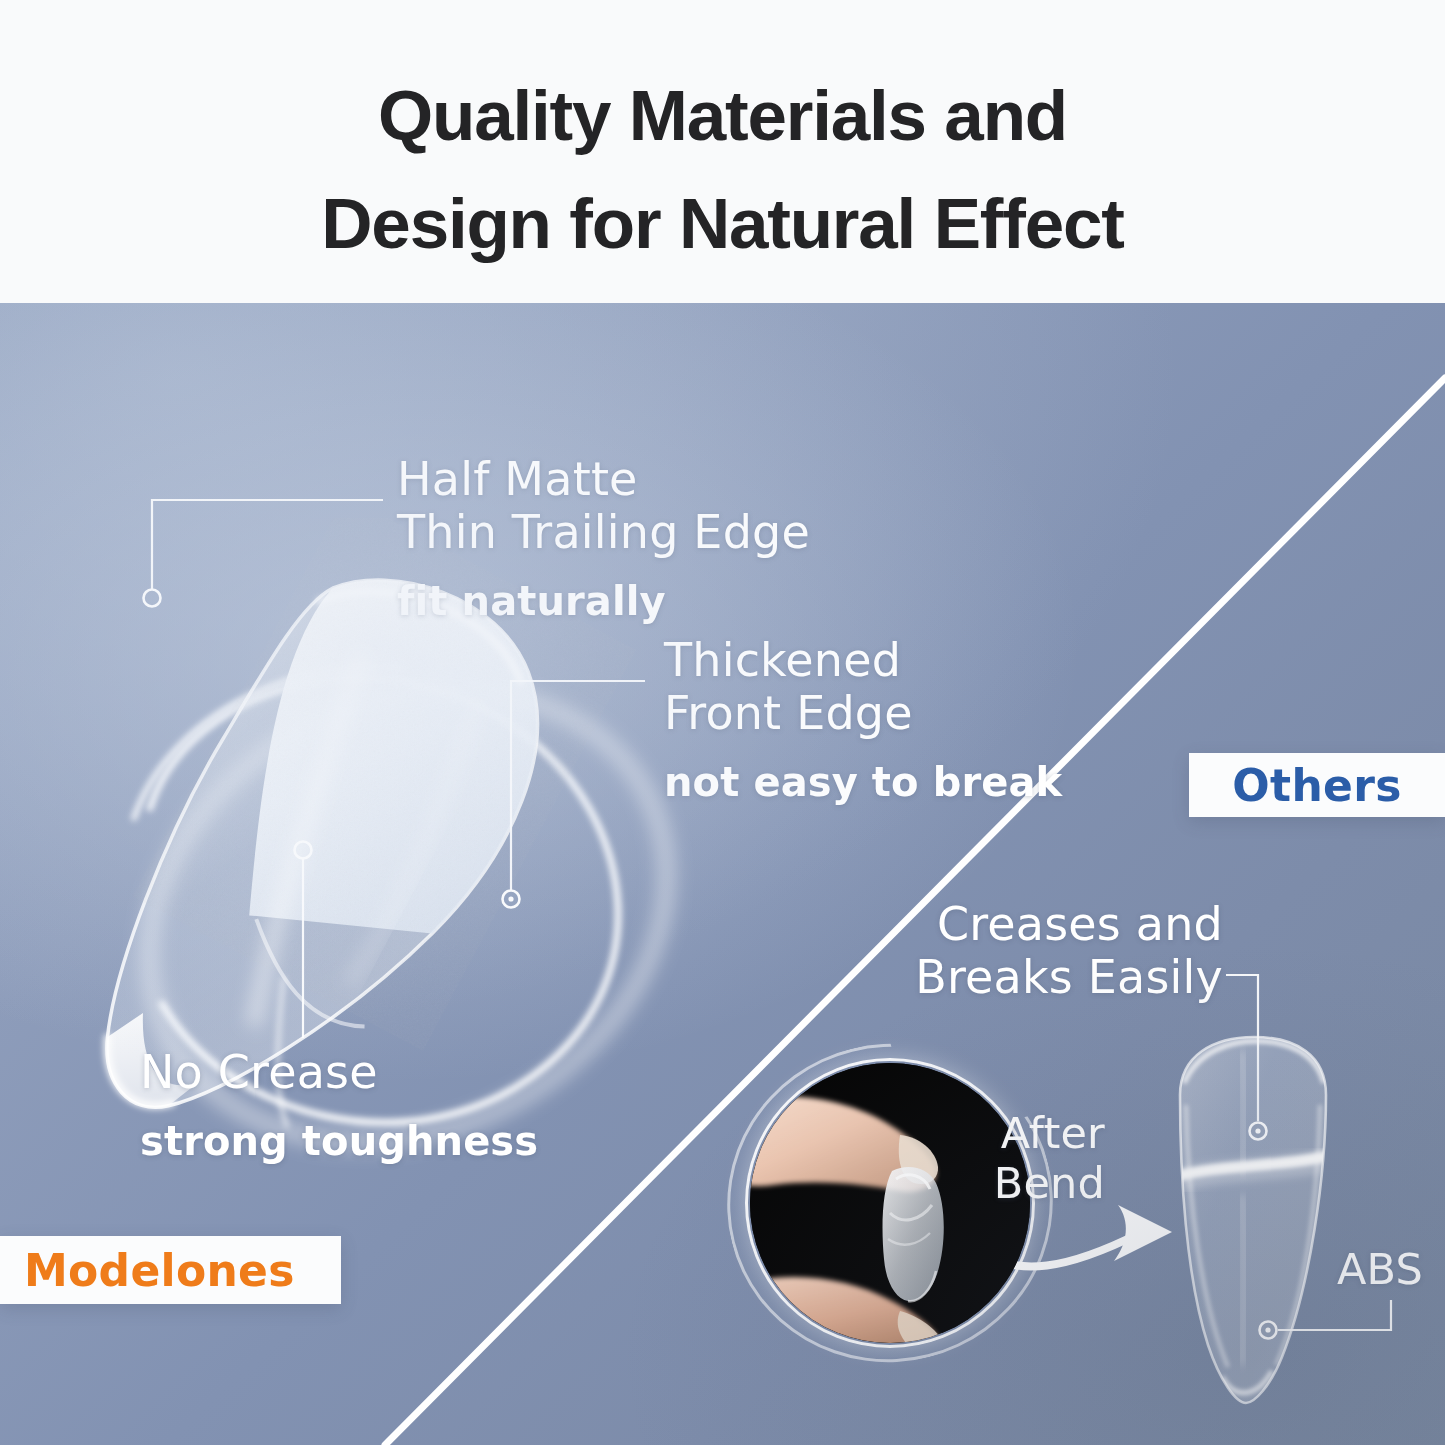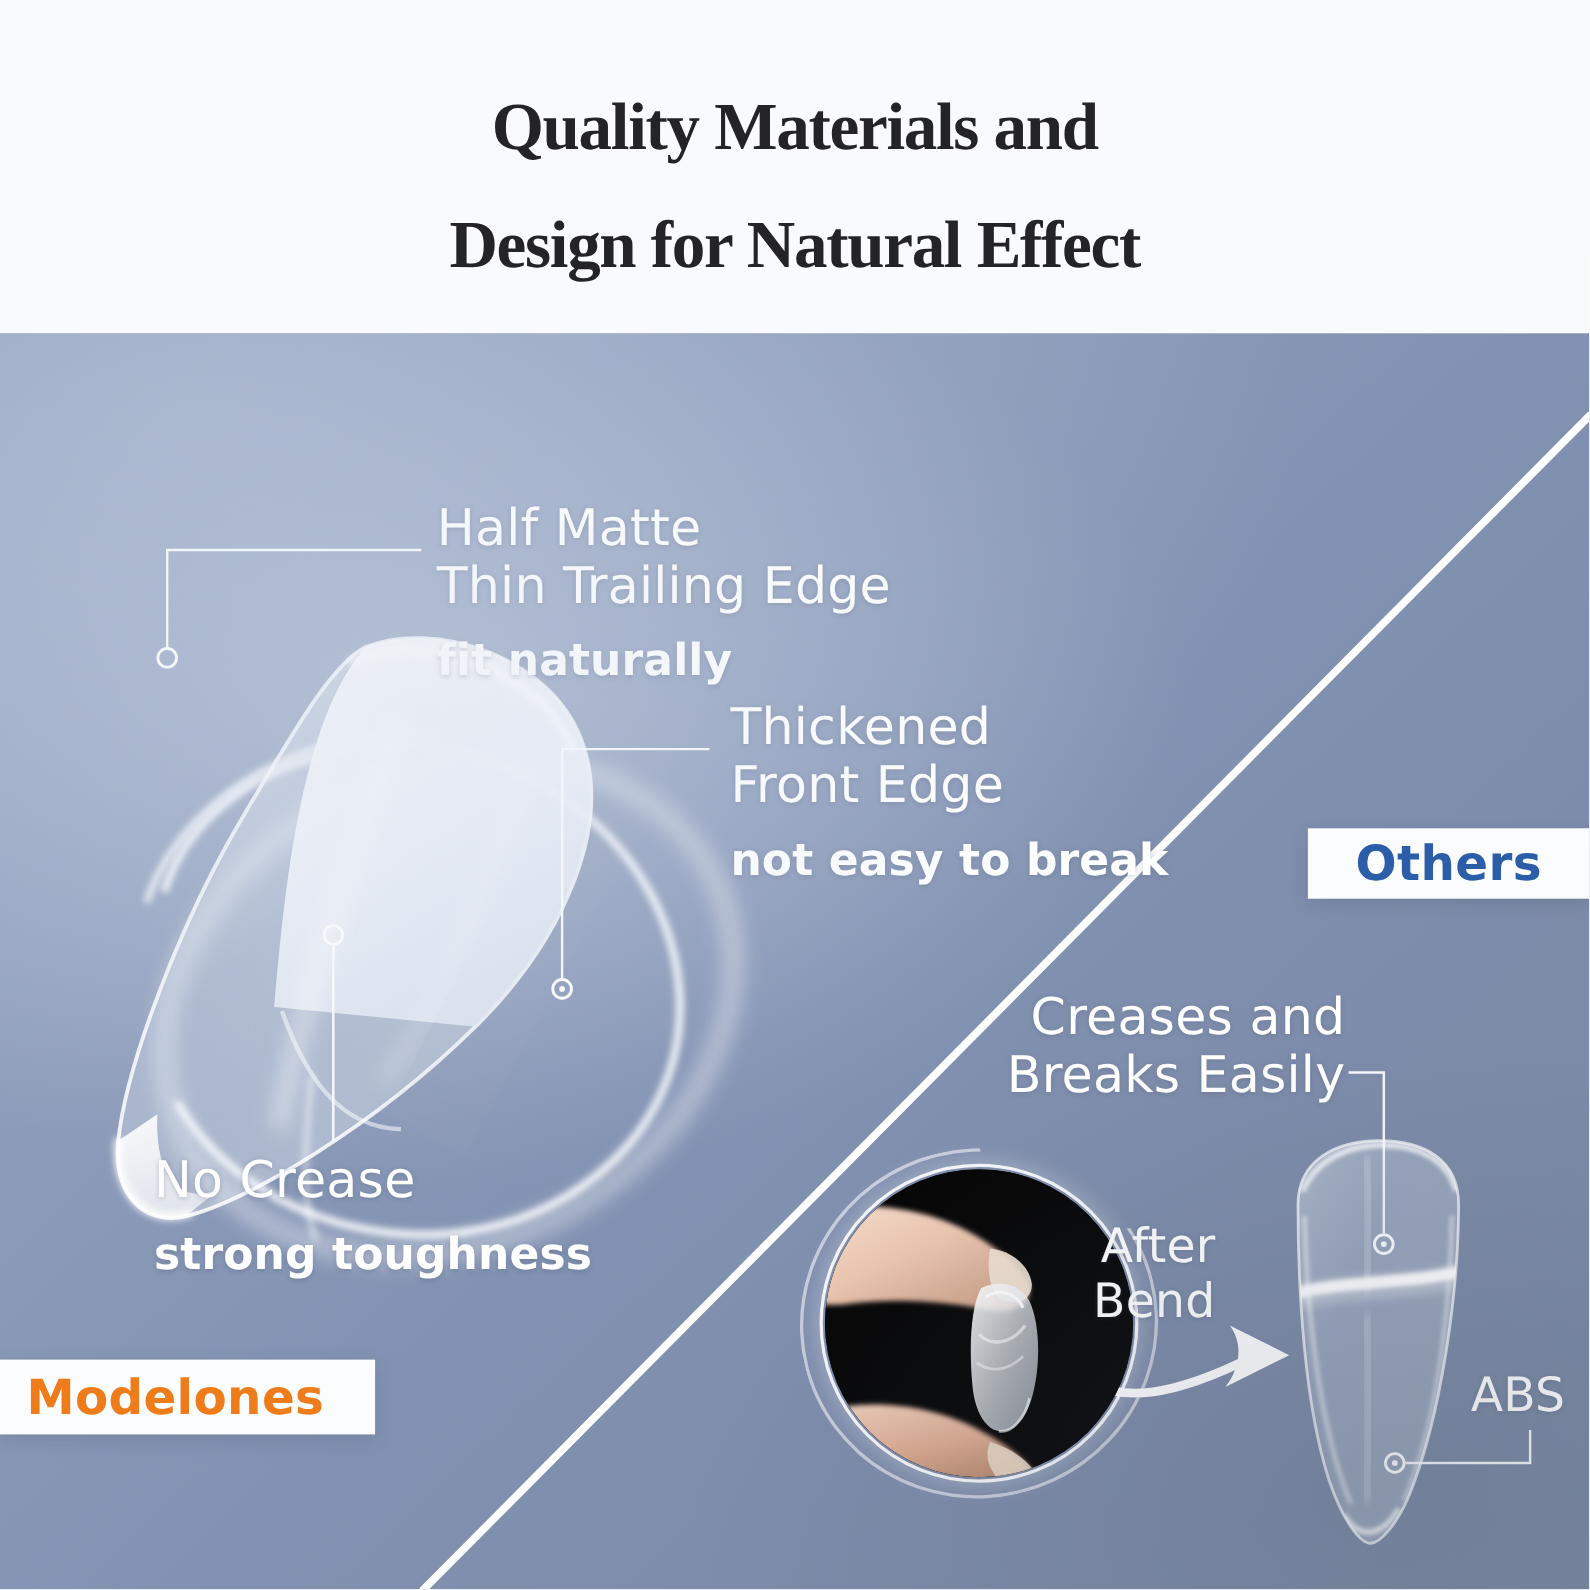--- a/index.html
+++ b/index.html
@@ -16,23 +16,23 @@
   }
 
   
   #header{
     position:absolute; left:0; top:0; width:1445px; height:303px;
     background:#f9fafb;
   }
   #headline{
     position:absolute; left:0; top:62px; width:1445px;
     text-align:center;
-    font-family:Liberation Serif, serif;
+    font-family:Liberation Sans, sans-serif;
     font-weight:700;
-    font-size:61px;
+    font-size:71px;
     line-height:108px;
     letter-spacing:-1.2px;
     color:#242426;
     white-space:pre-line;
   }
 
   
   #panel{
     position:absolute; left:0; top:303px; width:1445px; height:1142px;
     overflow:hidden;

